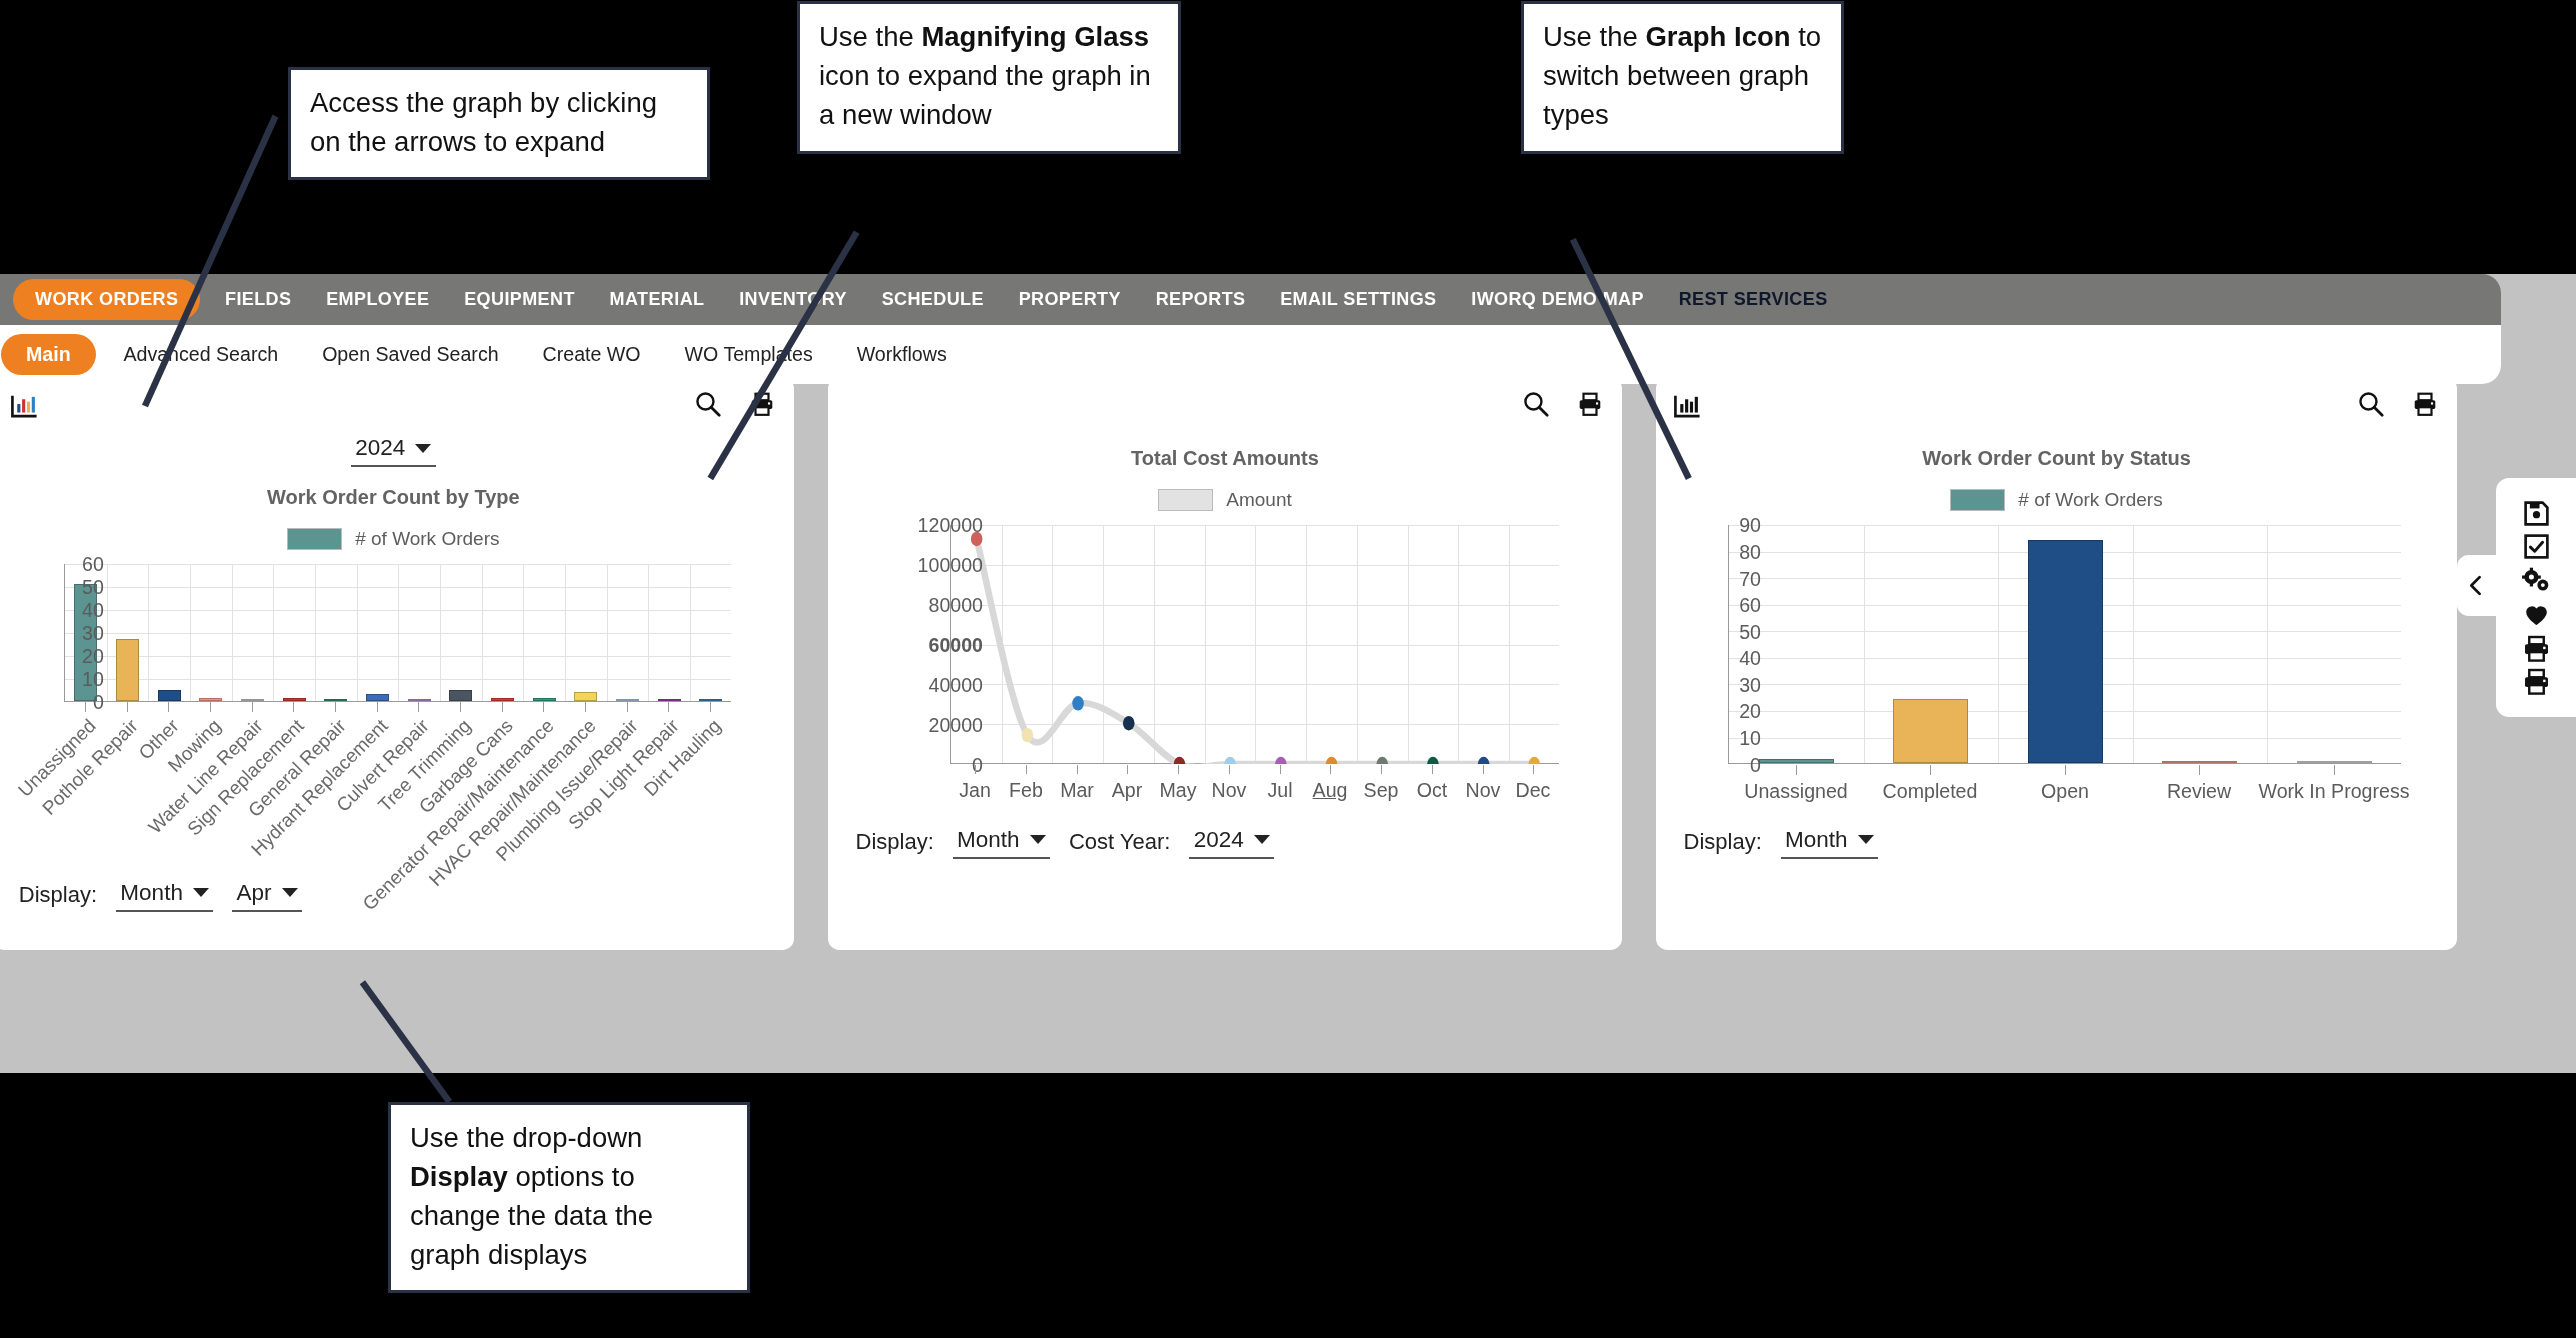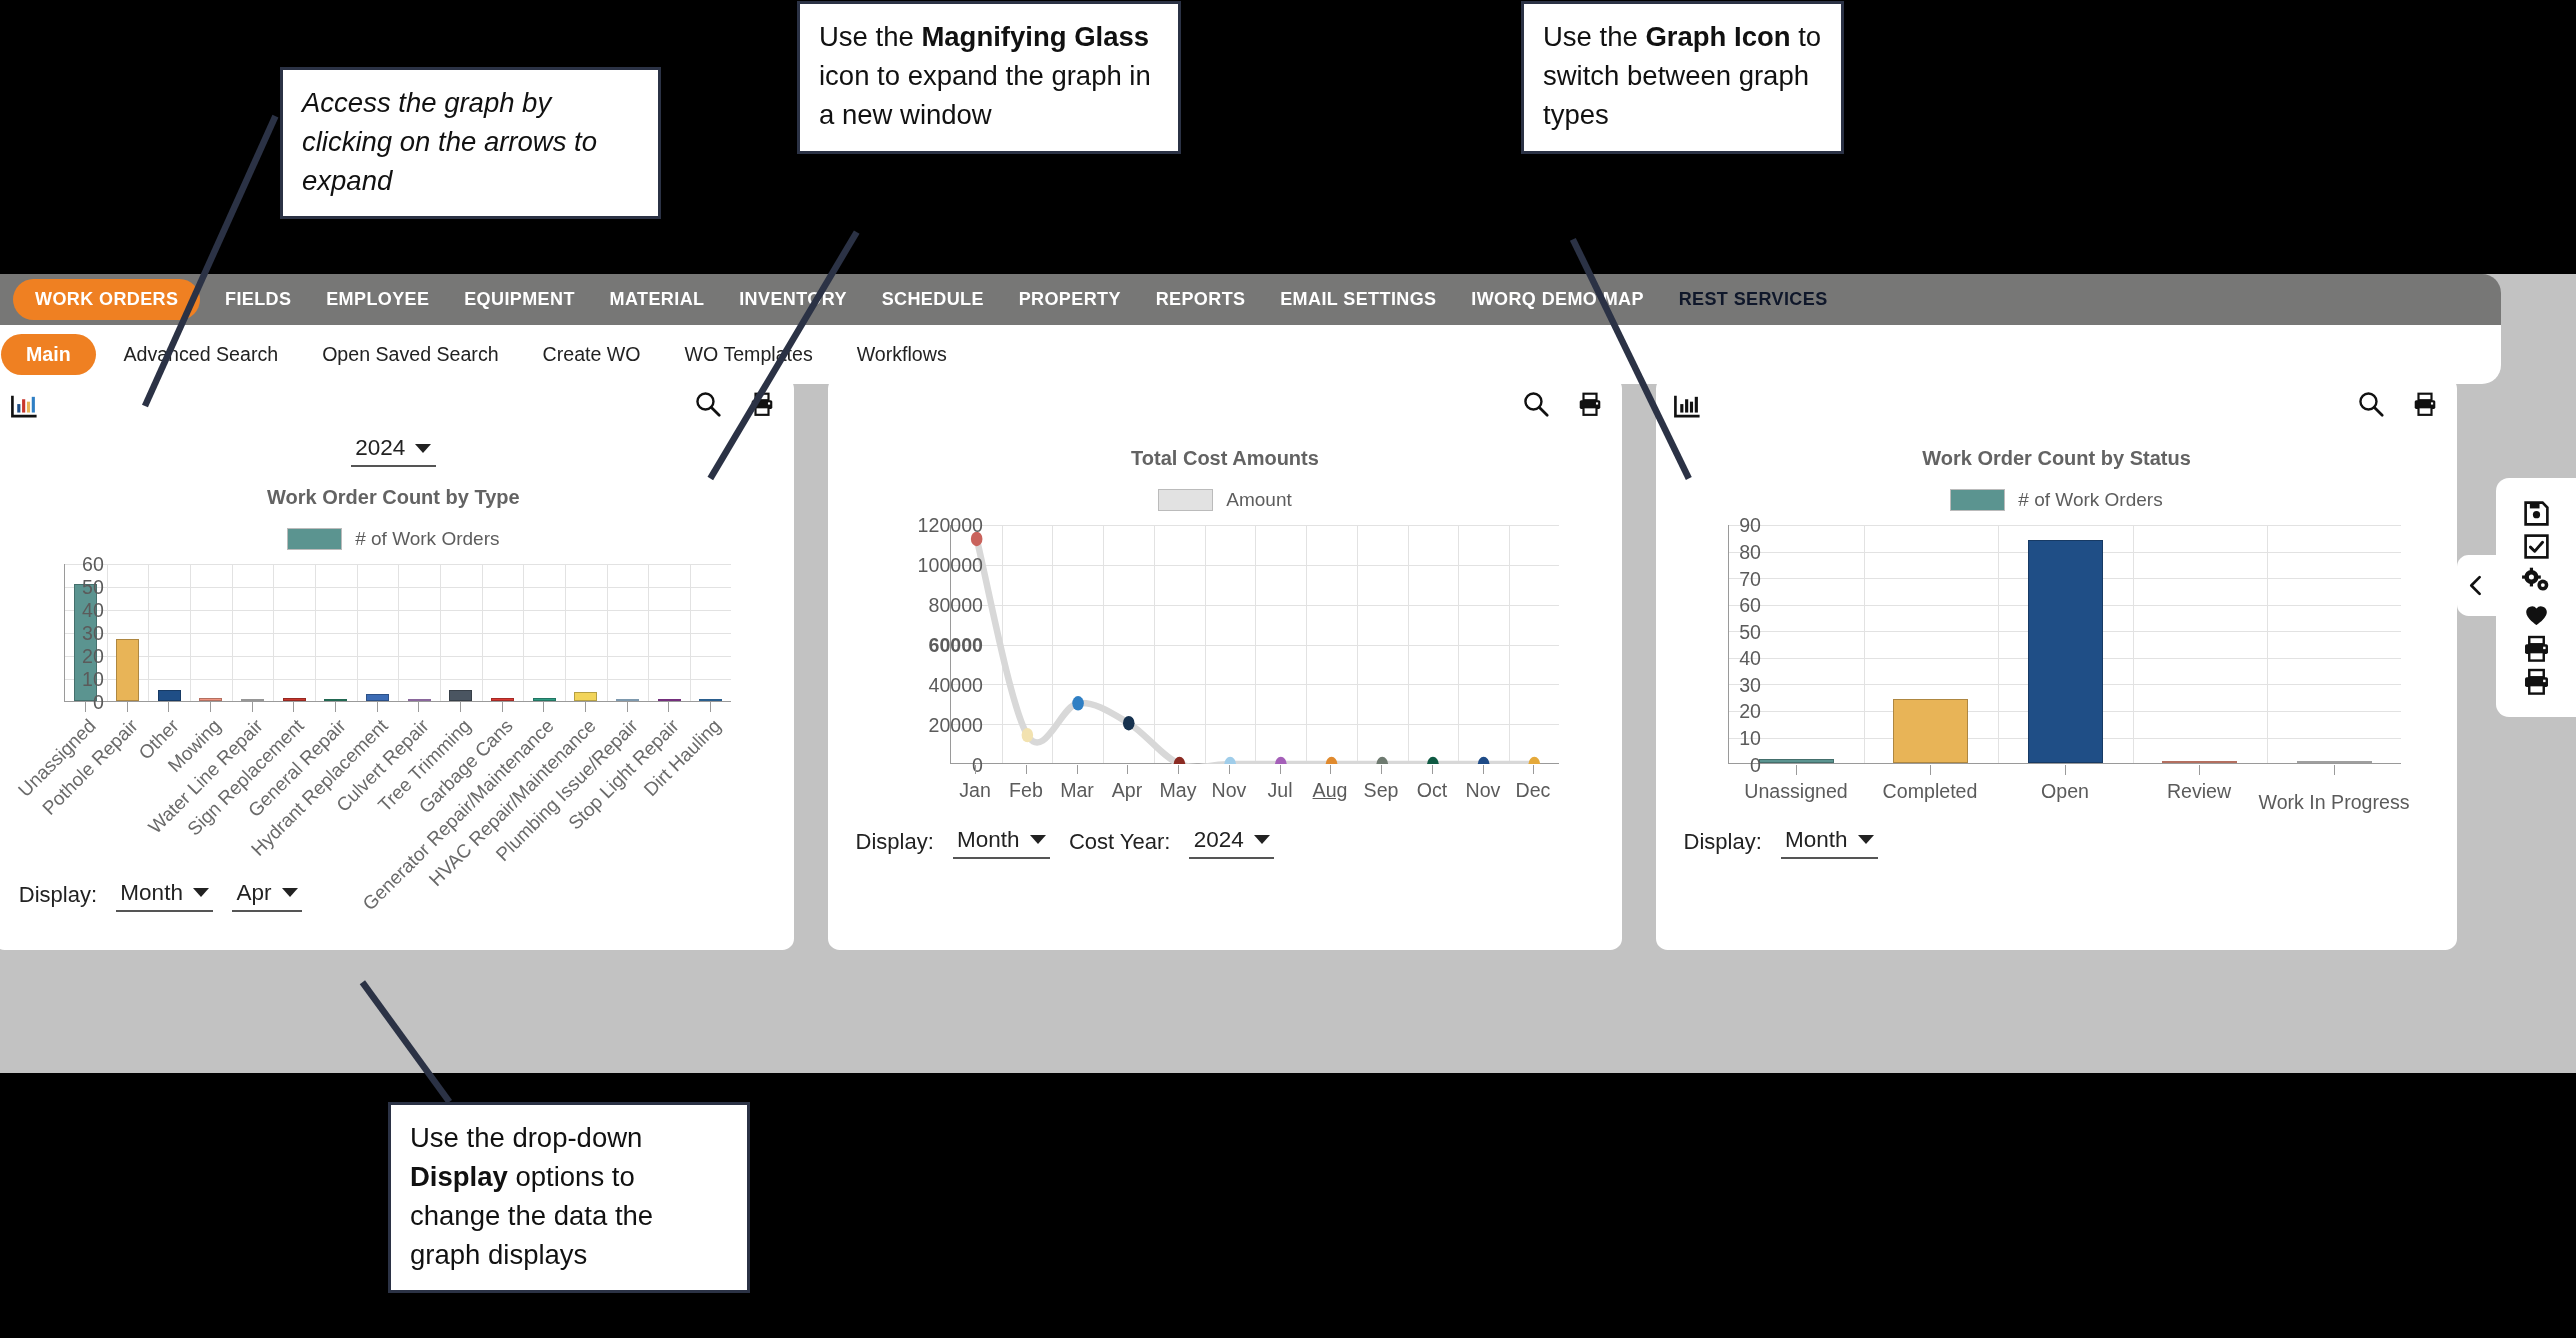--- a/index.html
+++ b/index.html
@@ -425,21 +425,21 @@
             <div class="ytick" style="top: 4.3px; right: 696px; position: absolute;">90</div>
             <div class="tickmark" style="left: 140px; top: 244px; height: 10px;"></div>
             <div class="xflat" style="left: 140px; top: 259px;">Unassigned</div>
             <div class="tickmark" style="left: 274px; top: 244px; height: 10px;"></div>
             <div class="xflat" style="left: 274px; top: 259px;">Completed</div>
             <div class="tickmark" style="left: 409px; top: 244px; height: 10px;"></div>
             <div class="xflat" style="left: 409px; top: 259px;">Open</div>
             <div class="tickmark" style="left: 543px; top: 244px; height: 10px;"></div>
             <div class="xflat" style="left: 543px; top: 259px;">Review</div>
             <div class="tickmark" style="left: 678px; top: 244px; height: 10px;"></div>
-            <div class="xflat" style="left: 678px; top: 270px;">Work In Progress</div>
+            <div class="xflat" style="left: 678px; top: 259px;">Work In Progress</div>
           </div>
 
         <div class="display-row" style="left:27.5px; bottom:91px;">
           <span class="lab">Display:</span>
           <span class="sel">
             <span class="val">Month</span>
             <span class="chev"></span>
           </span>
         </div>
       </div>
@@ -505,21 +505,21 @@
 
   <div class="leader" style="left:0;top:0;width:2576px;height:1339px;">
     <svg width="2576" height="1339" viewBox="0 0 3554 1847">
       <line x1="380" y1="160" x2="200" y2="560" stroke="#2b3245" stroke-width="9"></line>
       <line x1="1182" y1="320" x2="980" y2="660" stroke="#2b3245" stroke-width="9"></line>
       <line x1="2170" y1="330" x2="2330" y2="660" stroke="#2b3245" stroke-width="9"></line>
       <line x1="500" y1="1355" x2="620" y2="1520" stroke="#2b3245" stroke-width="9"></line>
     </svg>
   </div>
 
-  <div class="callout" style="left:280px; top:67px; width:381px;font-style:italic;">
+  <div class="callout" style="left:288px; top:67px; width:422px;">
     <span>Access the graph by clicking on the arrows to expand</span>
   </div>
 
   <div class="callout" style="left:797px; top:1.4px; width:384px;">
     <span>Use the </span><b>Magnifying Glass</b><span> icon to expand the graph in a new window</span>
   </div>
 
   <div class="callout" style="left:1521px; top:1.4px; width:323px;">
     <span>Use the </span><b>Graph</b> <b>Icon</b><span> to switch between graph types</span>
   </div>

